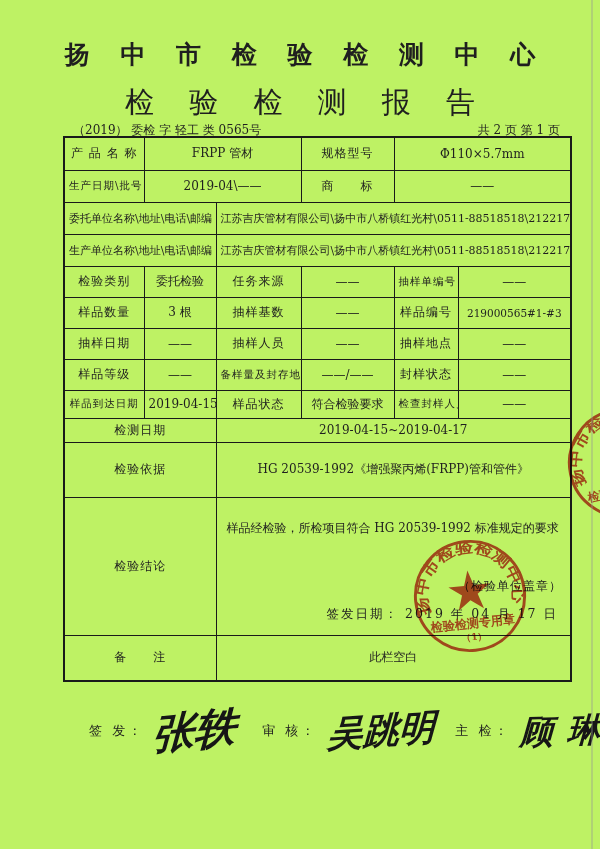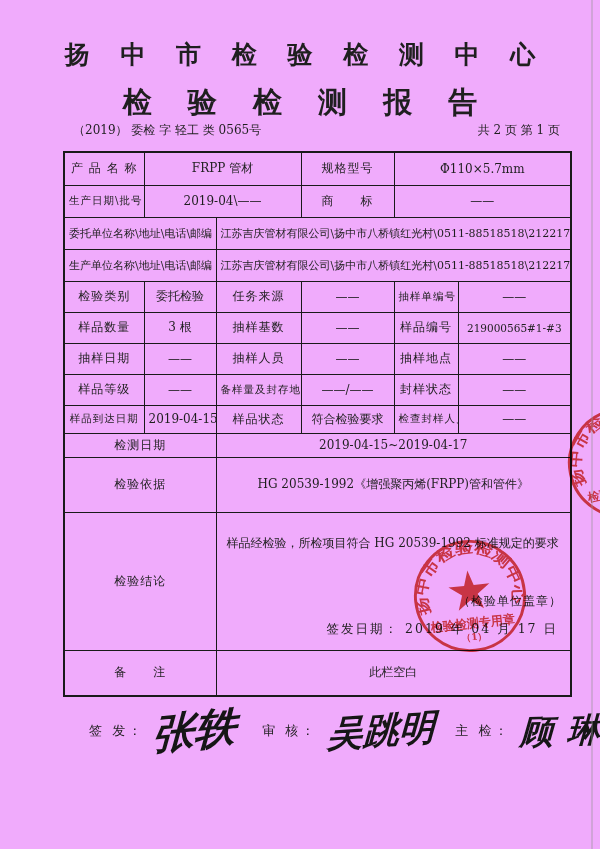--- a/index.html
+++ b/index.html
@@ -1,42 +1,42 @@
 <!DOCTYPE html>
 <html style="--stamp-red: #d0342c;"><head>
 <meta charset="utf-8">
 <style>
   :root{ --stamp-red:#d0342c; --ink:#1f1f1f; --line:#1a1a1a; }
   html,body{margin:0;padding:0;}
   body{background:#e9e9e9;}
   .page{
     position:relative; width:600px; height:849px; margin:0 auto;
-    background:#f0abfc; overflow:hidden;
+    background:#bef264; overflow:hidden;
     font-family:"DejaVu Serif","Liberation Serif",serif;
     color:var(--ink);
   }
   
   .org-title{
     position:absolute; top:38px; left:0; width:100%;
     text-align:center; font-size:25px; font-weight:bold;
     letter-spacing:11px; padding-left:11px; box-sizing:border-box;
   }
   .report-title{
     position:absolute; top:83px; left:0; width:100%;
-    text-align:center; font-size:29px; font-weight:bold;
+    text-align:center; font-size:29px; font-weight:normal;
     letter-spacing:13px; padding-left:13px; box-sizing:border-box;
   }
   .doc-line{
     position:absolute; top:122px; left:63px; width:507px;
     display:flex; justify-content:space-between; align-items:flex-end;
     font-size:12px; padding:0 10px; box-sizing:border-box;
   }
   
   table.report{
-    position:absolute; left:63px; top:151px; width:507px;
+    position:absolute; left:63px; top:136px; width:507px;
     border-collapse:collapse; table-layout:fixed;
     border:2.5px solid var(--line);
     font-size:12px;
     padding-left:26px;
   }
   table.report td{
     border:1px solid var(--line);
     padding:2px 4px; text-align:center; vertical-align:middle;
     overflow:hidden; white-space:nowrap;
   }

